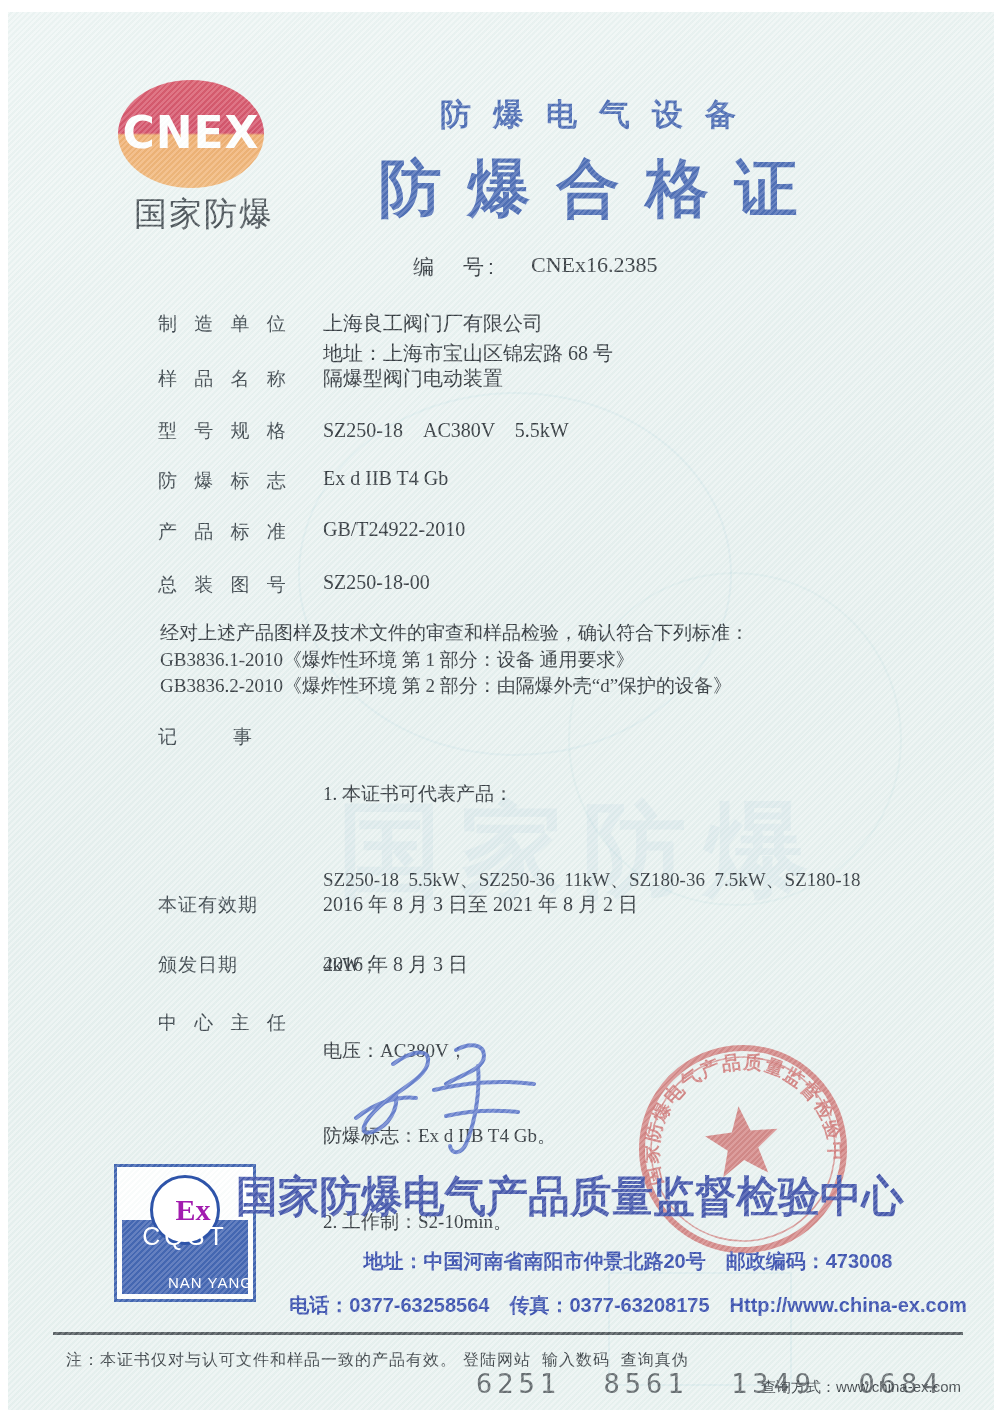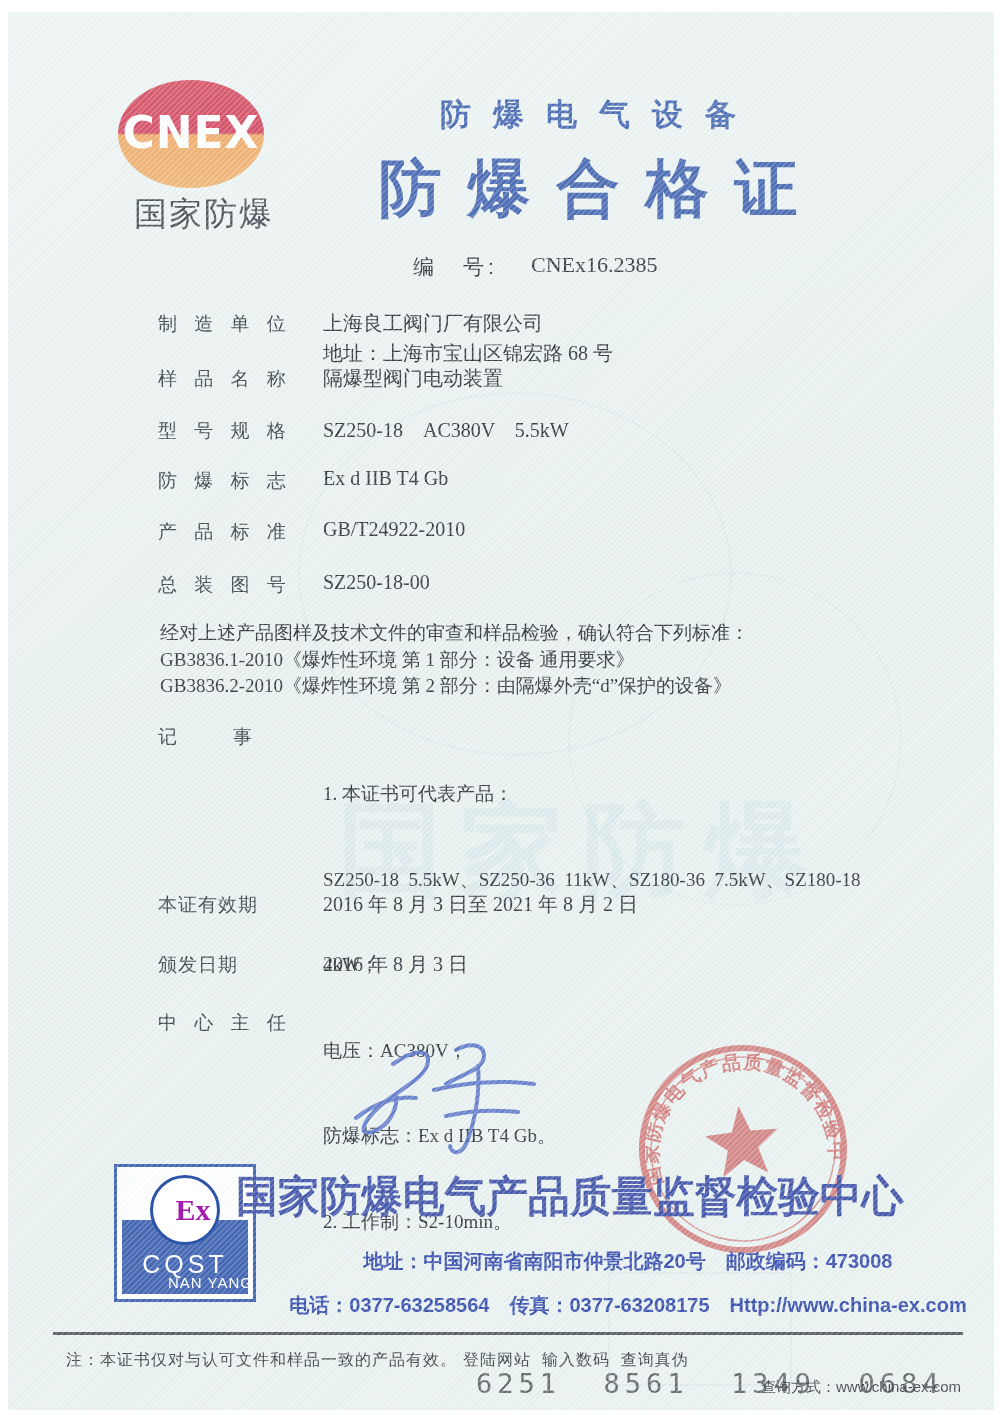--- a/index.html
+++ b/index.html
@@ -39,21 +39,21 @@
      font-family:"Liberation Serif", serif;white-space:pre;}
   
   .sig{left:330px;top:1020px;}
   .stamp{left:626px;top:1028px;mix-blend-mode:multiply;opacity:0.92;}
   
   .ex-box{left:106px;top:1152px;width:136px;height:132px;background:#ffffff;border:3px solid #2e54a9;}
   .ex-band{position:absolute;left:5px;right:5px;bottom:5px;height:74px;background:#3156ab;}
   .ex-circle{position:absolute;left:50%;top:8px;transform:translateX(-50%);width:64px;height:64px;
      background:#ffffff;border:3px solid #2e54a9;border-radius:50%;display:flex;align-items:center;justify-content:center;z-index:2;}
   .ex-ex{color:#a21caf;font-size:30px;font-weight:700;font-family:"Liberation Serif", serif;margin-left:16px;}
-  .ex-cqst{position:absolute;left:0;right:0;bottom:20px;text-align:center;color:#ffffff;font-size:25px;
+  .ex-cqst{position:absolute;left:0;right:0;bottom:48px;text-align:center;color:#ffffff;font-size:25px;
      letter-spacing:4px;font-weight:400;z-index:3;}
   .ex-ny{position:absolute;left:0;right:0;bottom:8px;text-align:right;color:#ffffff;font-size:15px;letter-spacing:1px;z-index:3;}
   .org-name{left:228px;top:1156px;width:690px;font-size:43px;font-weight:700;color:#3447a4;
      letter-spacing:0px;white-space:nowrap;transform:scaleX(0.97);transform-origin:left;
      font-family:"Liberation Serif", serif;}
   .org-address{left:300px;top:1236px;width:640px;text-align:center;font-size:20px;font-weight:700;color:#2940a8;white-space:pre;}
   .org-contact{left:280px;top:1280px;width:680px;text-align:center;font-size:20px;font-weight:700;color:#2940a8;white-space:pre;}
   
   .rule{left:45px;top:1320px;width:910px;height:3px;background:#464d52;}
   .note{left:58px;top:1338px;font-size:16px;color:#2c3237;letter-spacing:1px;}

